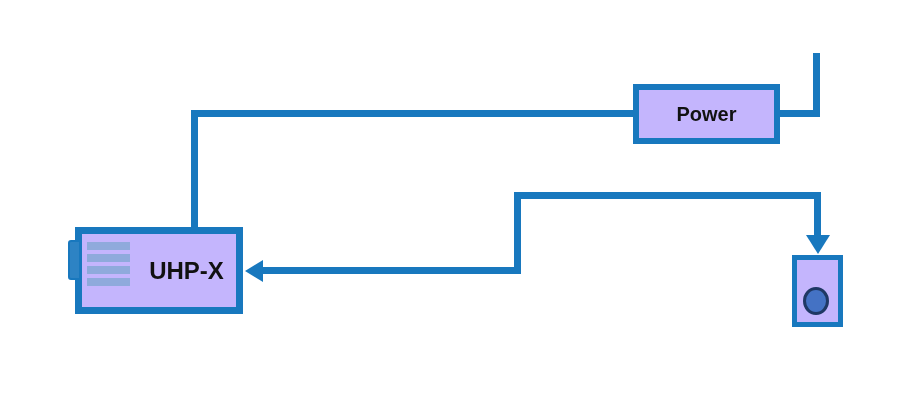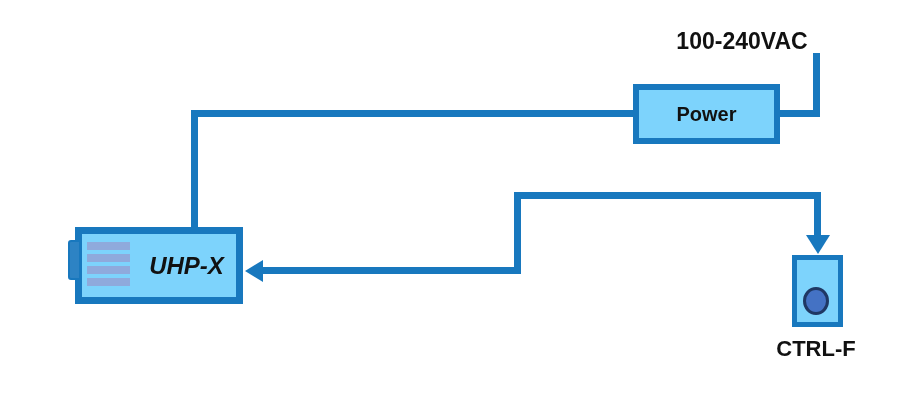--- a/index.html
+++ b/index.html
@@ -5,39 +5,39 @@
   :root{
     --line:#1878BE; --vent:#8FAADC; --button-fill:#4472C4;
     --button-border:#1F3864; --text:#111111; --bg:#FFFFFF;
   }
   html,body{margin:0;padding:0;background:#fff;}
   .canvas{
     position:relative;width:900px;height:400px;background:var(--bg);
     font-family:"Liberation Sans","DejaVu Sans",sans-serif;overflow:hidden;
   }
   .seg{position:absolute;background:var(--line);}
-  .box{position:absolute;background:#7dd3fc;border:6px solid var(--line);box-sizing:border-box;}
+  .box{position:absolute;background:#c4b5fd;border:6px solid var(--line);box-sizing:border-box;}
   .lbl{position:absolute;color:var(--text);font-weight:bold;text-align:center;}
 
   
   .ac-label{left:660px;top:29px;width:164px;font-size:23px;line-height:24px;}
   .seg-ac-drop{left:813px;top:53px;width:7px;height:64px;}
   .seg-ac-stub{left:777px;top:110px;width:43px;height:7px;}
 
   
   .pa-box{left:633px;top:84px;width:147px;height:60px;display:flex;flex-direction:column;
           justify-content:center;align-items:center;}
   .pa-box .line{color:var(--text);font-weight:bold;font-size:20px;line-height:25px;}
 
   
   .seg-pa-run{left:192px;top:110px;width:441px;height:7px;}
   .seg-pa-drop{left:191px;top:110px;width:7px;height:120px;}
 
   
-  .prj-box{left:75px;top:227px;width:168px;height:77px;border-width:7px;font-style:italic;}
+  .prj-box{left:75px;top:227px;width:168px;height:87px;border-width:7px;}
   .prj-lens{position:absolute;left:-14px;top:6px;width:9px;height:36px;background:#2D83C4;
             border:2px solid var(--line);border-radius:3px 0 0 3px;box-sizing:content-box;}
   .prj-vents{position:absolute;left:5px;top:8px;display:flex;flex-direction:column;gap:4px;}
   .prj-vents .bar{width:43px;height:8px;background:var(--vent);}
   .prj-label{position:absolute;left:55px;right:0;top:0;bottom:0;display:flex;align-items:center;
              justify-content:center;color:var(--text);font-weight:bold;font-size:24px;}
 
   
   .seg-ctl-shaft{left:260px;top:267px;width:261px;height:7px;}
   .seg-ctl-riser{left:514px;top:192px;width:7px;height:82px;}
@@ -67,35 +67,33 @@
   <div class="seg seg-pa-run"></div>
   <div class="seg seg-pa-drop"></div>
 
   <div class="seg seg-ctl-shaft"></div>
   <div class="seg seg-ctl-riser"></div>
   <div class="seg seg-ctl-run"></div>
   <div class="seg seg-ctl-drop"></div>
   <div class="arrow-left"></div>
   <div class="arrow-down"></div>
 
-  <div class="lbl ac-label">100-240VAC</div>
 
   <div class="box pa-box">
     <div class="line">Power</div>
   </div>
 
   <div class="box prj-box">
     <div class="prj-lens"></div>
     <div class="prj-vents">
       <div class="bar"></div>
       <div class="bar"></div>
       <div class="bar"></div>
       <div class="bar"></div>
     </div>
     <div class="prj-label">UHP-X</div>
   </div>
 
   <div class="box ctl-box">
     <div class="ctl-button"></div>
   </div>
-  <div class="lbl ctl-label">CTRL-F</div>
 
 </div>
 
 </body></html>

